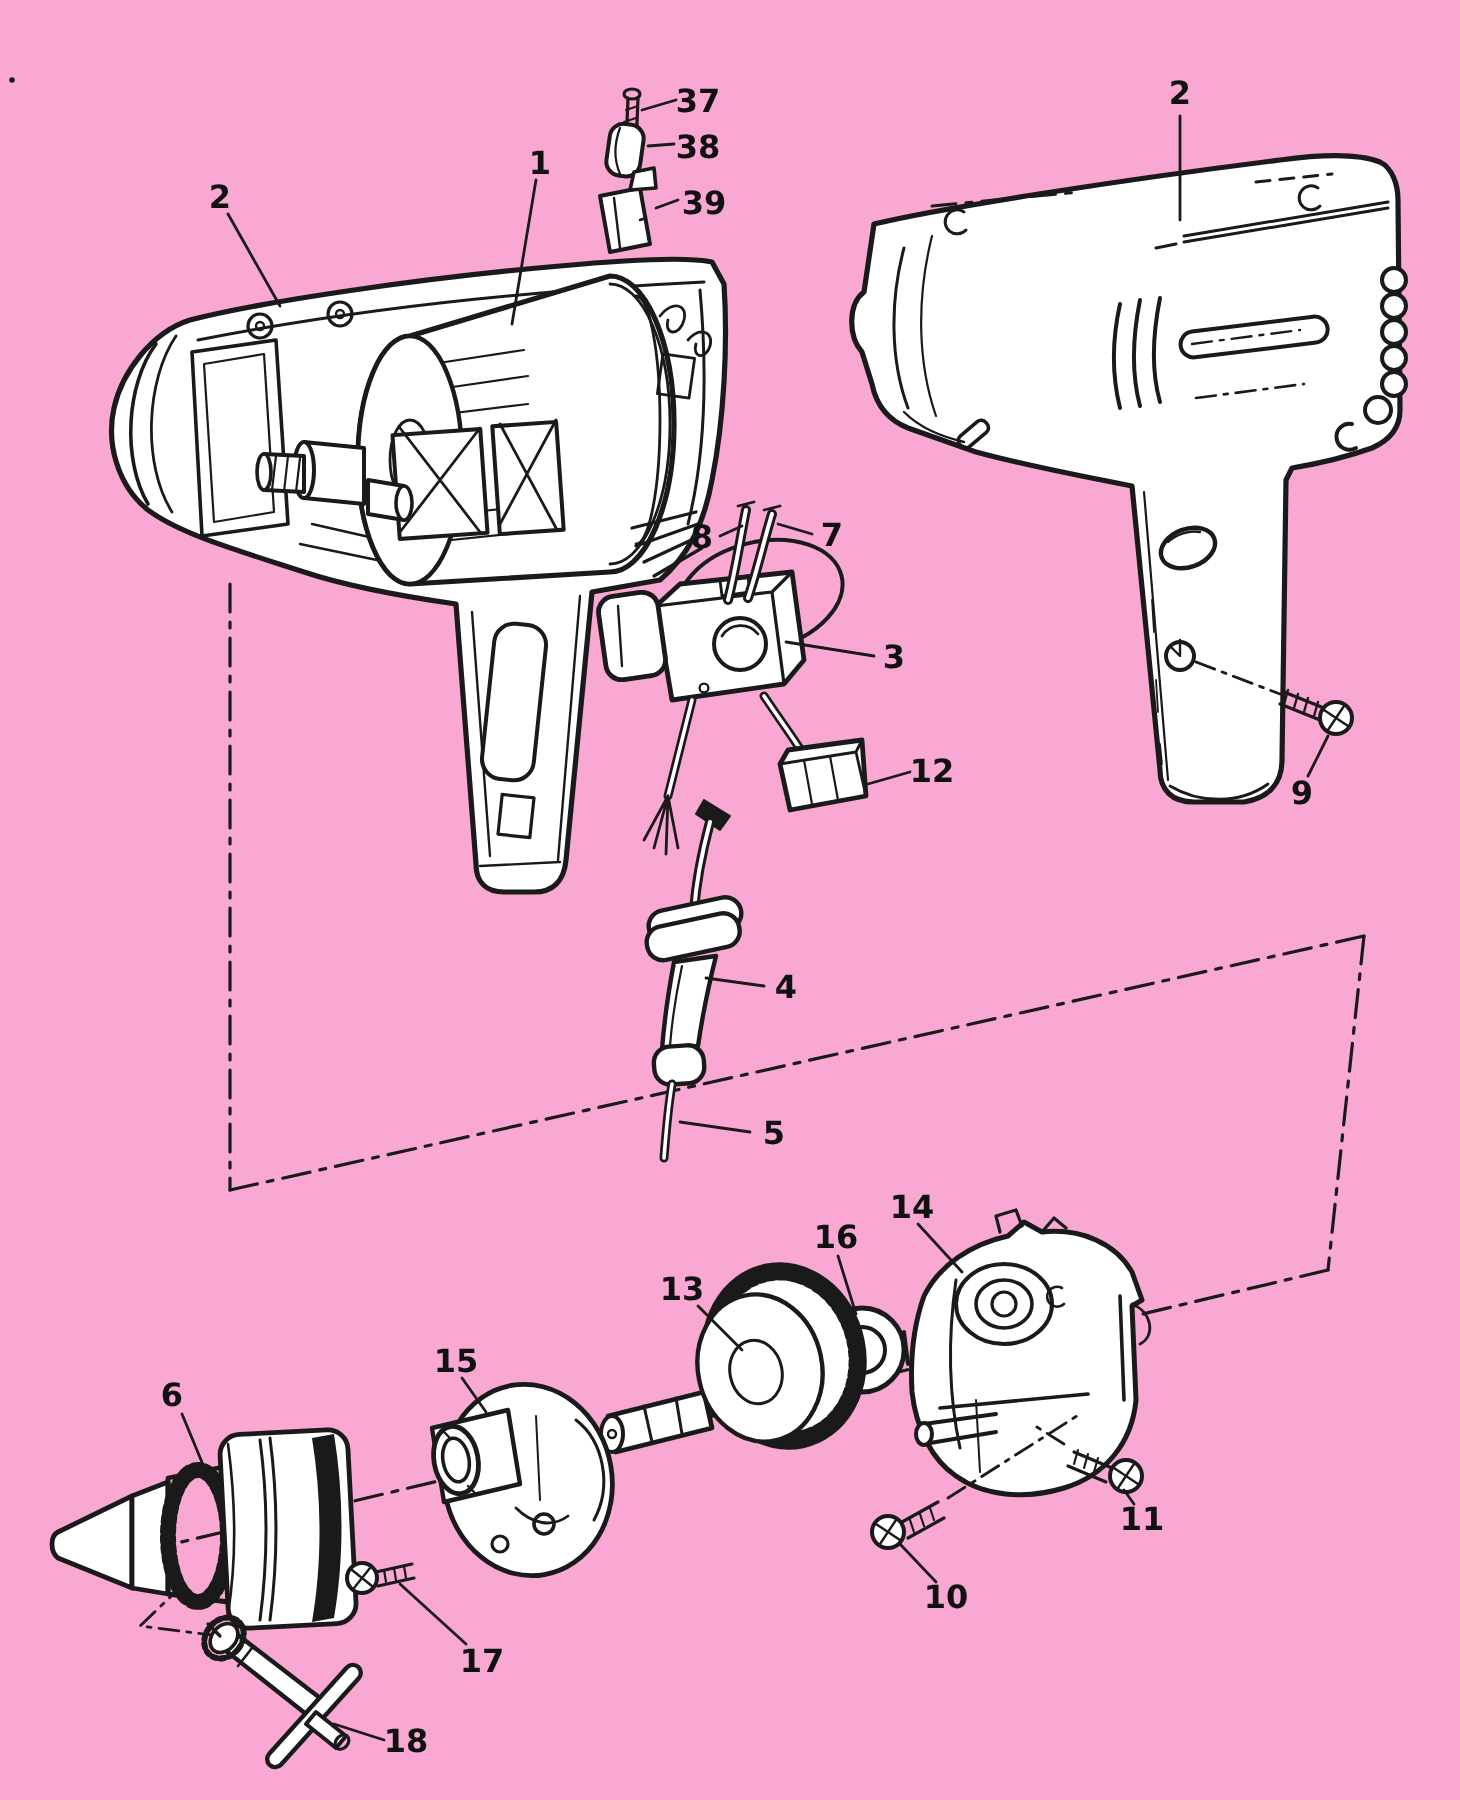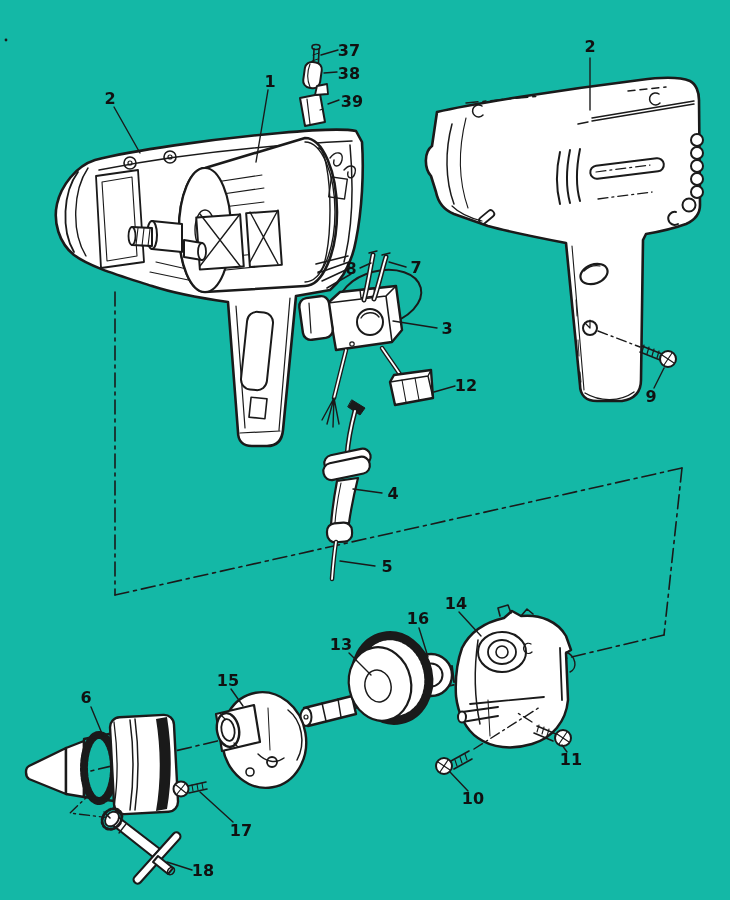--- a/index.html
+++ b/index.html
@@ -1,16 +1,16 @@
 <!DOCTYPE html>
 <html><head>
 <meta charset="utf-8">
 <style>
   html,body{margin:0;padding:0;background:#ffffff;}
-  .page{position:relative;width:730px;height:900px;background:#14b8a6;overflow:hidden;
+  .page{position:relative;width:730px;height:900px;background:#f9a8d4;overflow:hidden;
         font-family:"DejaVu Sans","Liberation Sans",sans-serif;}
   svg{display:block;}
   .callout-text{font-family:"DejaVu Sans","Liberation Sans",sans-serif;
                 font-weight:bold;font-size:16px;fill:#111111;}
 </style>
 </head>
 <body>
 
 <div class="page">
 <svg width="730" height="900" viewBox="0 0 730 900" stroke="#1a1a1a" fill="none" stroke-linecap="round" stroke-linejoin="round">

